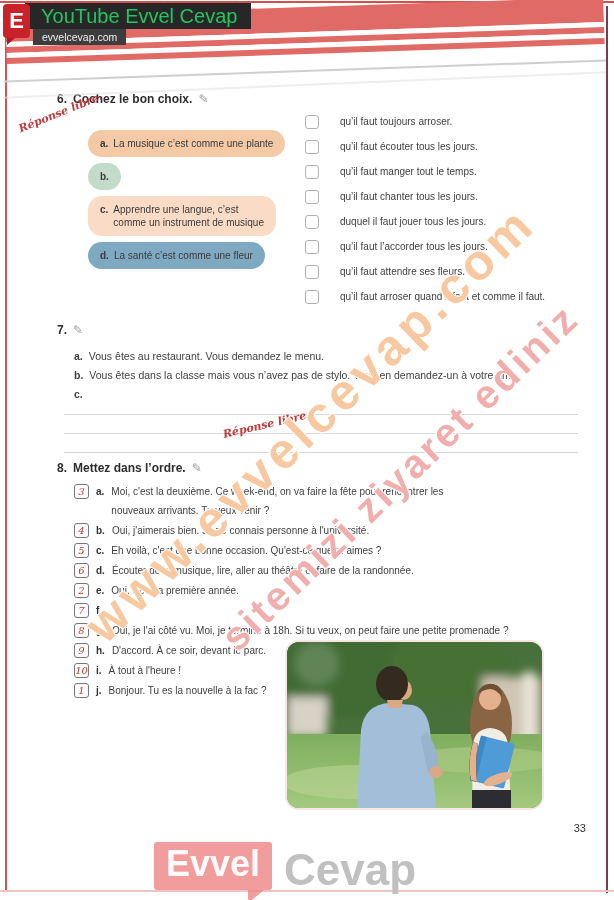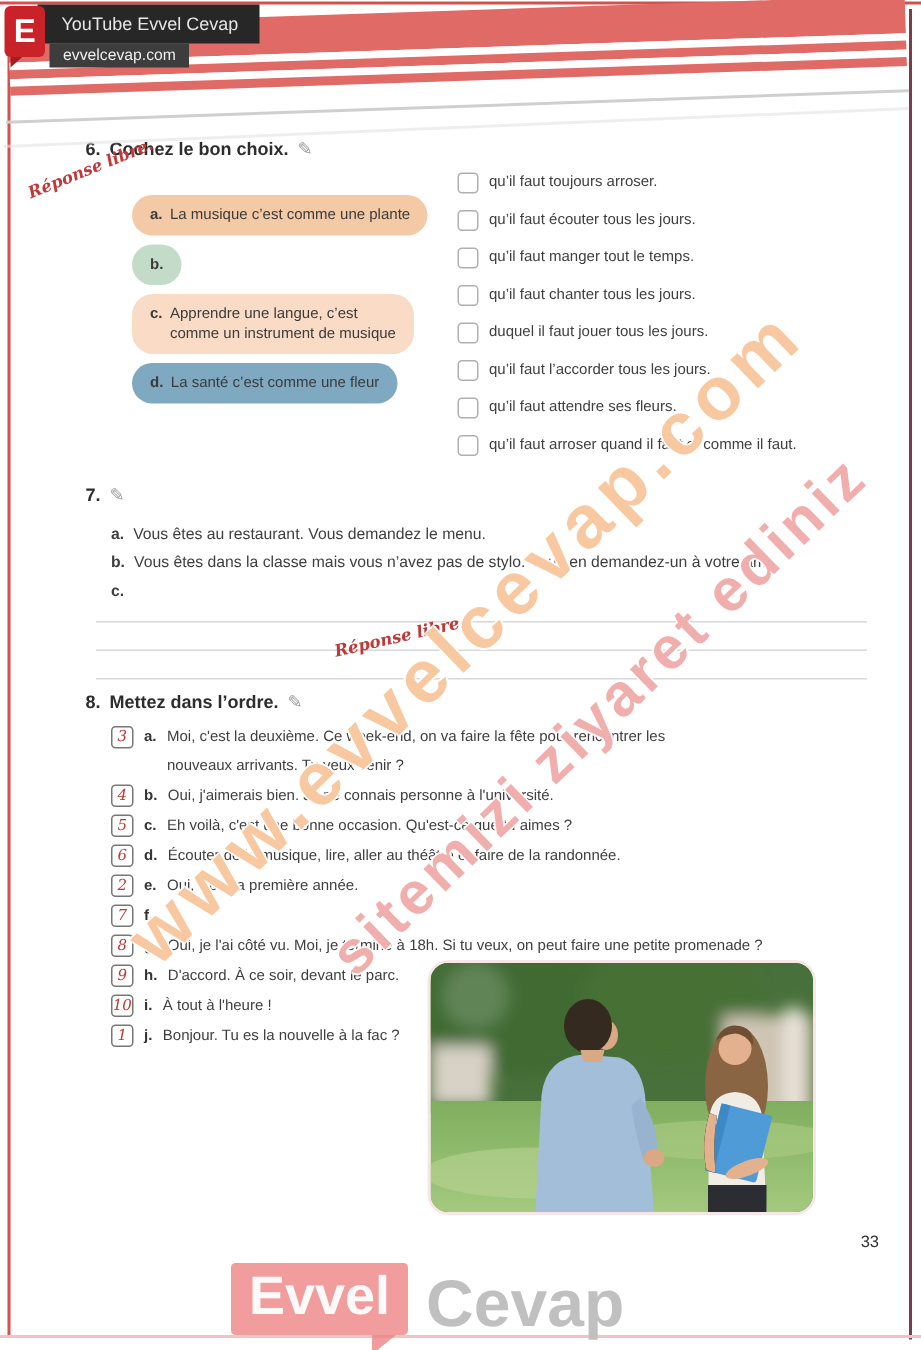--- a/index.html
+++ b/index.html
@@ -19,36 +19,36 @@
   .rb3{height:6px;background:#e06a65;}
   .ribbon-shadow1{position:absolute;left:4px;right:8px;top:70px;height:2px;background:#cfcfcf;
                   transform:rotate(-2deg);z-index:2;}
   .ribbon-shadow2{position:absolute;left:2px;right:8px;top:84px;height:2px;background:#e3e3e3;
                   transform:rotate(-2.4deg);opacity:.6;z-index:2;}
   
   .elogo{position:absolute;left:3px;top:4px;width:27px;height:34px;background:#c92228;border-radius:4px;
          color:#fff;font-weight:bold;font-size:22px;text-align:center;line-height:34px;z-index:5;}
   .elogo-tail{position:absolute;left:7px;top:37px;width:0;height:0;border-left:9px solid #a91b20;
               border-bottom:8px solid transparent;z-index:4;}
-  .ytbar{position:absolute;left:25px;top:3px;height:26px;background:#272727;color:#e5e5e5;
-         font-size:12px;line-height:26px;padding:0 14px 0 16px;white-space:nowrap;z-index:4;}
+  .ytbar{position:absolute;left:25px;top:3px;height:26px;background:#272727;color:#22c55e;
+         font-size:20px;line-height:26px;padding:0 14px 0 16px;white-space:nowrap;z-index:4;}
   .webbar{position:absolute;left:33px;top:29px;height:16px;background:#3d3d3d;color:#eee;
           font-size:10.5px;line-height:16px;padding:0 9px;white-space:nowrap;z-index:4;}
   
   .hrow{display:flex;gap:6px;align-items:baseline;font-size:12px;font-weight:bold;color:#2d2d2d;}
   .pencil{color:#9a9a9a;font-size:12px;font-weight:normal;}
   
   .ex6{position:absolute;left:57px;top:92px;z-index:1;}
   .pills{position:absolute;left:88px;top:130px;z-index:1;}
   .pill{display:flex;gap:5px;border-radius:14px;padding:7px 12px;margin-bottom:6px;
         font-size:10px;line-height:13px;color:#3b3b3b;width:fit-content;}
   .pill b{font-weight:bold;}
   .pill-text{white-space:pre-line;}
   .cbxcol{position:absolute;left:305px;top:109px;z-index:1;}
-  .cbxrow{display:flex;align-items:center;height:25px;gap:7px;}
+  .cbxrow{display:flex;align-items:center;height:25px;gap:21px;}
   .cbx{width:12px;height:12px;border:1.5px solid #b0b0b0;border-radius:3px;background:#fff;flex:0 0 auto;}
   .cbxlabel{font-size:10px;color:#3f3f3f;white-space:nowrap;}
   
   .ex7{position:absolute;left:57px;top:323px;z-index:1;}
   .ex7-items{margin-top:10px;margin-left:17px;}
   .ex7-item{display:flex;gap:6px;font-size:10.5px;line-height:19px;white-space:nowrap;}
   .ex7-item b{font-weight:bold;}
   .ansline{position:absolute;left:64px;width:514px;height:1px;background:#d8d8d8;z-index:1;}
   
   .ex8{position:absolute;left:57px;top:461px;z-index:1;}

